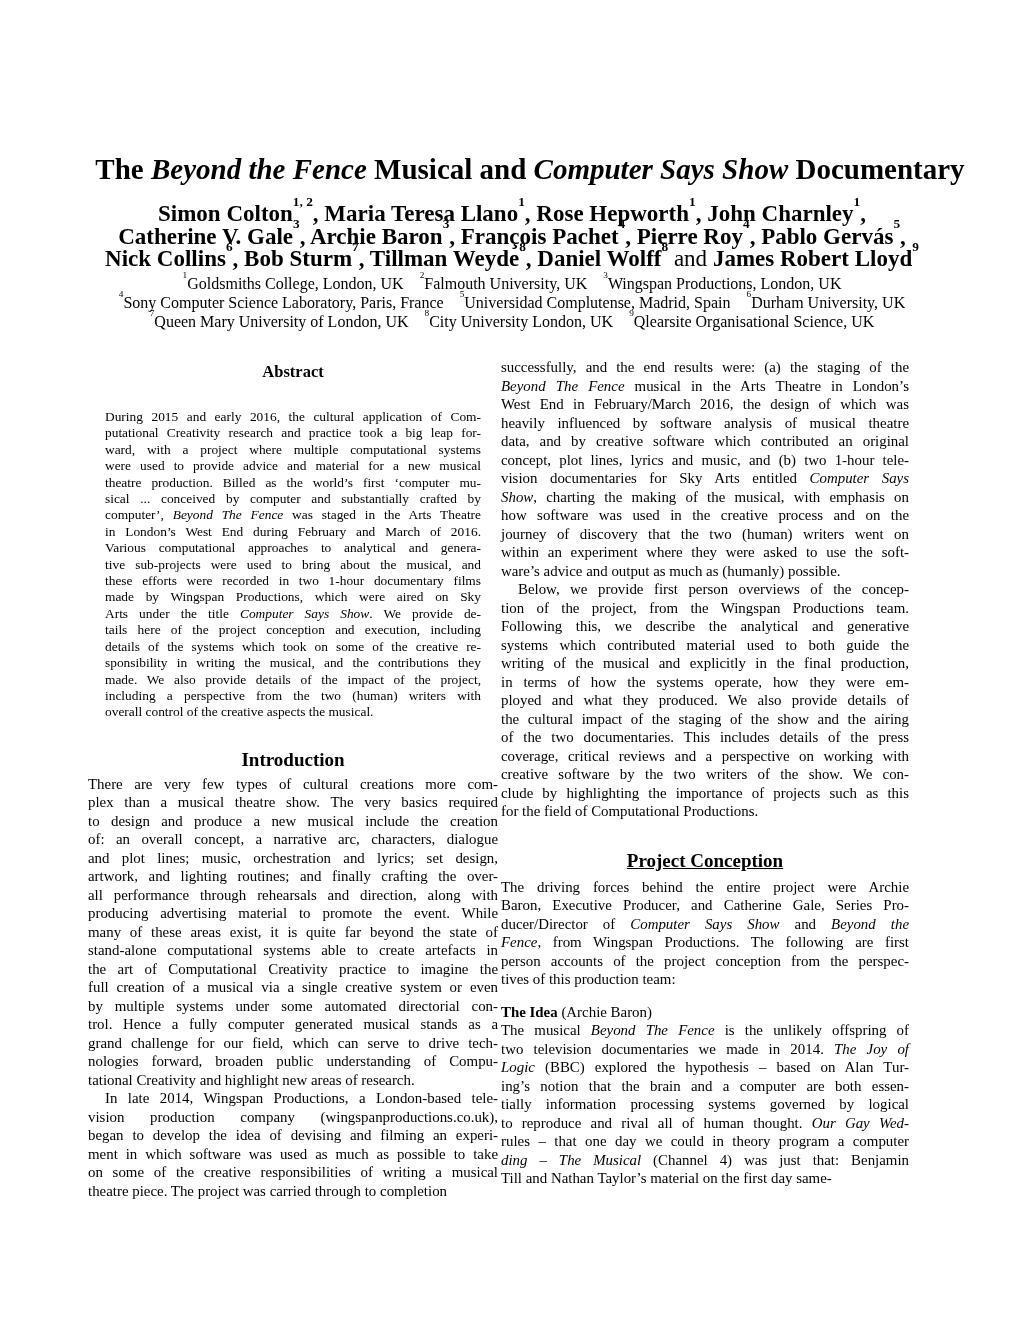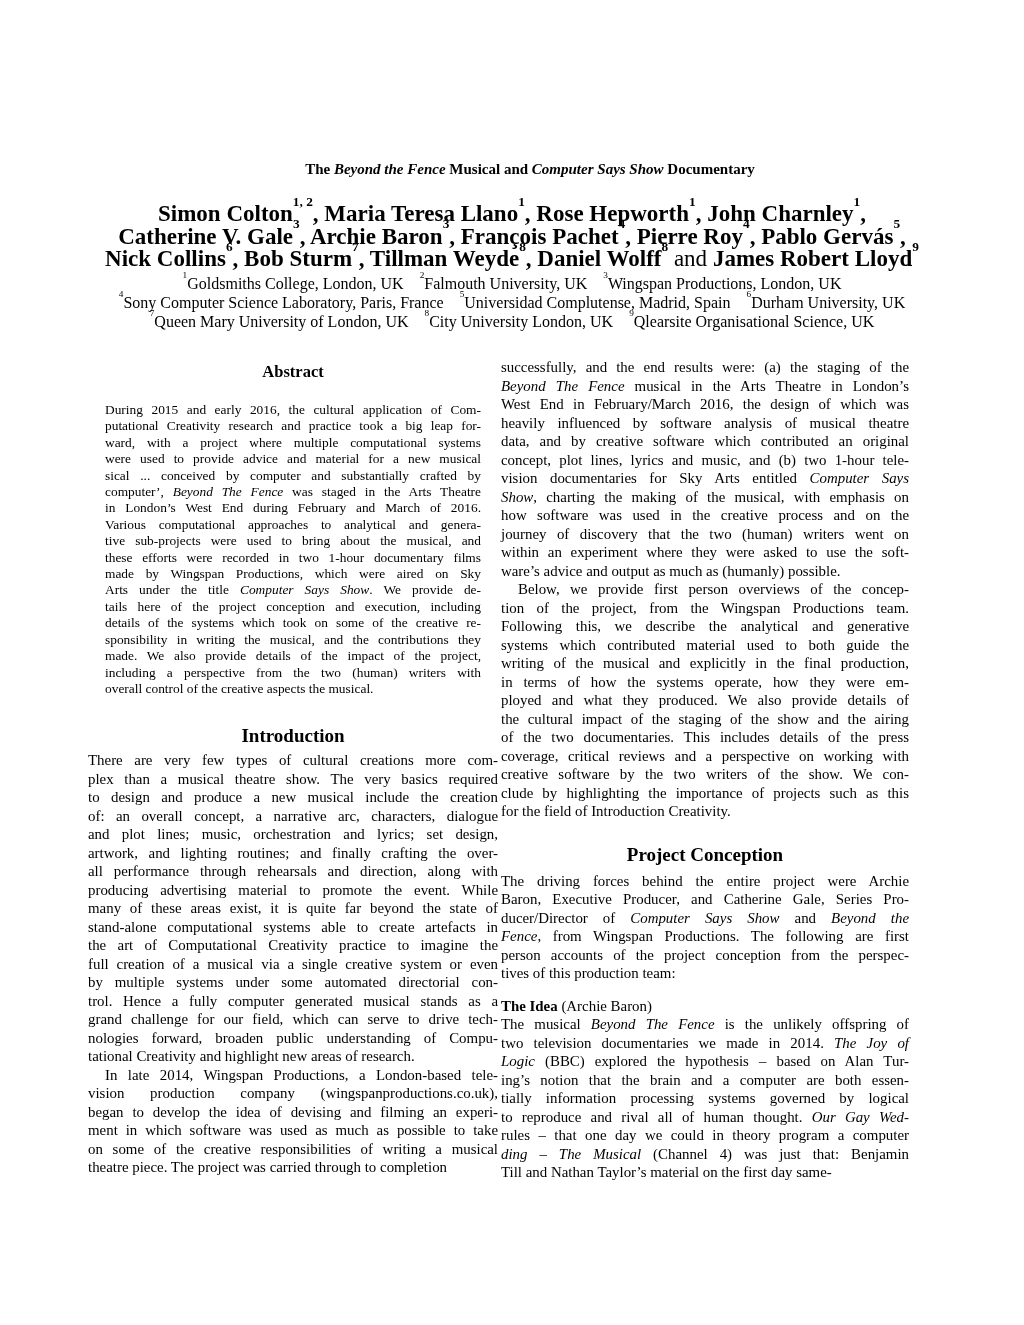--- a/index.html
+++ b/index.html
@@ -6,31 +6,31 @@
   .page{
     position:relative;
     width:1024px;height:1325px;
     background:#ffffff;
     margin:0 auto;
     font-family:"Liberation Serif","DejaVu Serif",serif;
     color:#000;
     overflow:hidden;
   }
   .header{position:absolute;top:155px;left:0;width:1024px;text-align:center;}
-  .title{font-size:15px;line-height:28px;font-weight:bold;padding-left:36px;}
+  .title{font-size:29px;line-height:28px;font-weight:bold;padding-left:36px;}
   .authors{margin-top:20px;font-size:23px;line-height:22.5px;font-weight:normal;}
   .affils{margin-top:3px;font-size:16px;line-height:19.4px;}
   sup{font-size:58%;line-height:0;position:relative;top:-0.5em;}
   .col{position:absolute;}
   .col-left{left:88px;top:362px;width:410px;}
   .col-right{left:501px;top:358px;width:408px;}
-  .abs-heading{text-align:center;font-weight:bold;font-size:16.5px;line-height:20px;margin-bottom:20px;}
+  .abs-heading{text-align:center;font-weight:bold;font-size:16.5px;line-height:20px;margin-bottom:27px;}
   .abs-body{margin:0 17px;font-size:13.4px;line-height:16.4px;}
   .sec-heading{text-align:center;font-weight:bold;font-size:19px;line-height:24px;margin-top:27px;margin-bottom:3px;}
-  .col-right .sec-heading{margin-top:22px;margin-bottom:5px;}
+  .col-right .sec-heading{margin-top:28px;margin-bottom:5px;text-decoration:underline;}
   .body-text{font-size:14.9px;line-height:18.5px;}
   .tline{text-align:justify;text-align-last:justify;white-space:normal;}
   .tlast{text-align-last:left;}
   .tindent{text-indent:17px;}
   .sub-heading{font-size:14.9px;line-height:18.5px;margin-top:14px;}
 </style>
 </head>
 <body>
 
 <div class="page">
@@ -49,20 +49,21 @@
       </div>
   </div>
 
   <div class="col col-left">
     <div class="abs-heading">Abstract</div>
     <div class="abs-body">
         <div class="tline">During 2015 and early 2016, the cultural application of Com-</div>
         <div class="tline">putational Creativity research and practice took a big leap for-</div>
         <div class="tline">ward, with a project where multiple computational systems</div>
         <div class="tline">were used to provide advice and material for a new musical</div>
+        <div class="tline">theatre production. Billed as the world’s first ‘computer mu-</div>
         <div class="tline">sical ... conceived by computer and substantially crafted by</div>
         <div class="tline">computer’, <i>Beyond The Fence</i> was staged in the Arts Theatre</div>
         <div class="tline">in London’s West End during February and March of 2016.</div>
         <div class="tline">Various computational approaches to analytical and genera-</div>
         <div class="tline">tive sub-projects were used to bring about the musical, and</div>
         <div class="tline">these efforts were recorded in two 1-hour documentary films</div>
         <div class="tline">made by Wingspan Productions, which were aired on Sky</div>
         <div class="tline">Arts under the title <i>Computer Says Show</i>.  We provide de-</div>
         <div class="tline">tails here of the project conception and execution, including</div>
         <div class="tline">details of the systems which took on some of the creative re-</div>
@@ -118,21 +119,21 @@
         <div class="tline">Following this, we describe the analytical and generative</div>
         <div class="tline">systems which contributed material used to both guide the</div>
         <div class="tline">writing of the musical and explicitly in the final production,</div>
         <div class="tline">in terms of how the systems operate, how they were em-</div>
         <div class="tline">ployed and what they produced.  We also provide details of</div>
         <div class="tline">the cultural impact of the staging of the show and the airing</div>
         <div class="tline">of the two documentaries.  This includes details of the press</div>
         <div class="tline">coverage, critical reviews and a perspective on working with</div>
         <div class="tline">creative software by the two writers of the show.  We con-</div>
         <div class="tline">clude by highlighting the importance of projects such as this</div>
-        <div class="tline tlast">for the field of Introduction Creativity.</div>
+        <div class="tline tlast">for the field of Computational Productions.</div>
       </div>
     <div class="sec-heading">Project Conception</div>
     <div class="body-text">
         <div class="tline">The driving forces behind the entire project were Archie</div>
         <div class="tline">Baron, Executive Producer, and Catherine Gale, Series Pro-</div>
         <div class="tline">ducer/Director of <i>Computer Says Show</i> and <i>Beyond the</i></div>
         <div class="tline"><i>Fence</i>, from Wingspan Productions.  The following are first</div>
         <div class="tline">person accounts of the project conception from the perspec-</div>
         <div class="tline tlast">tives of this production team:</div>
       </div>

